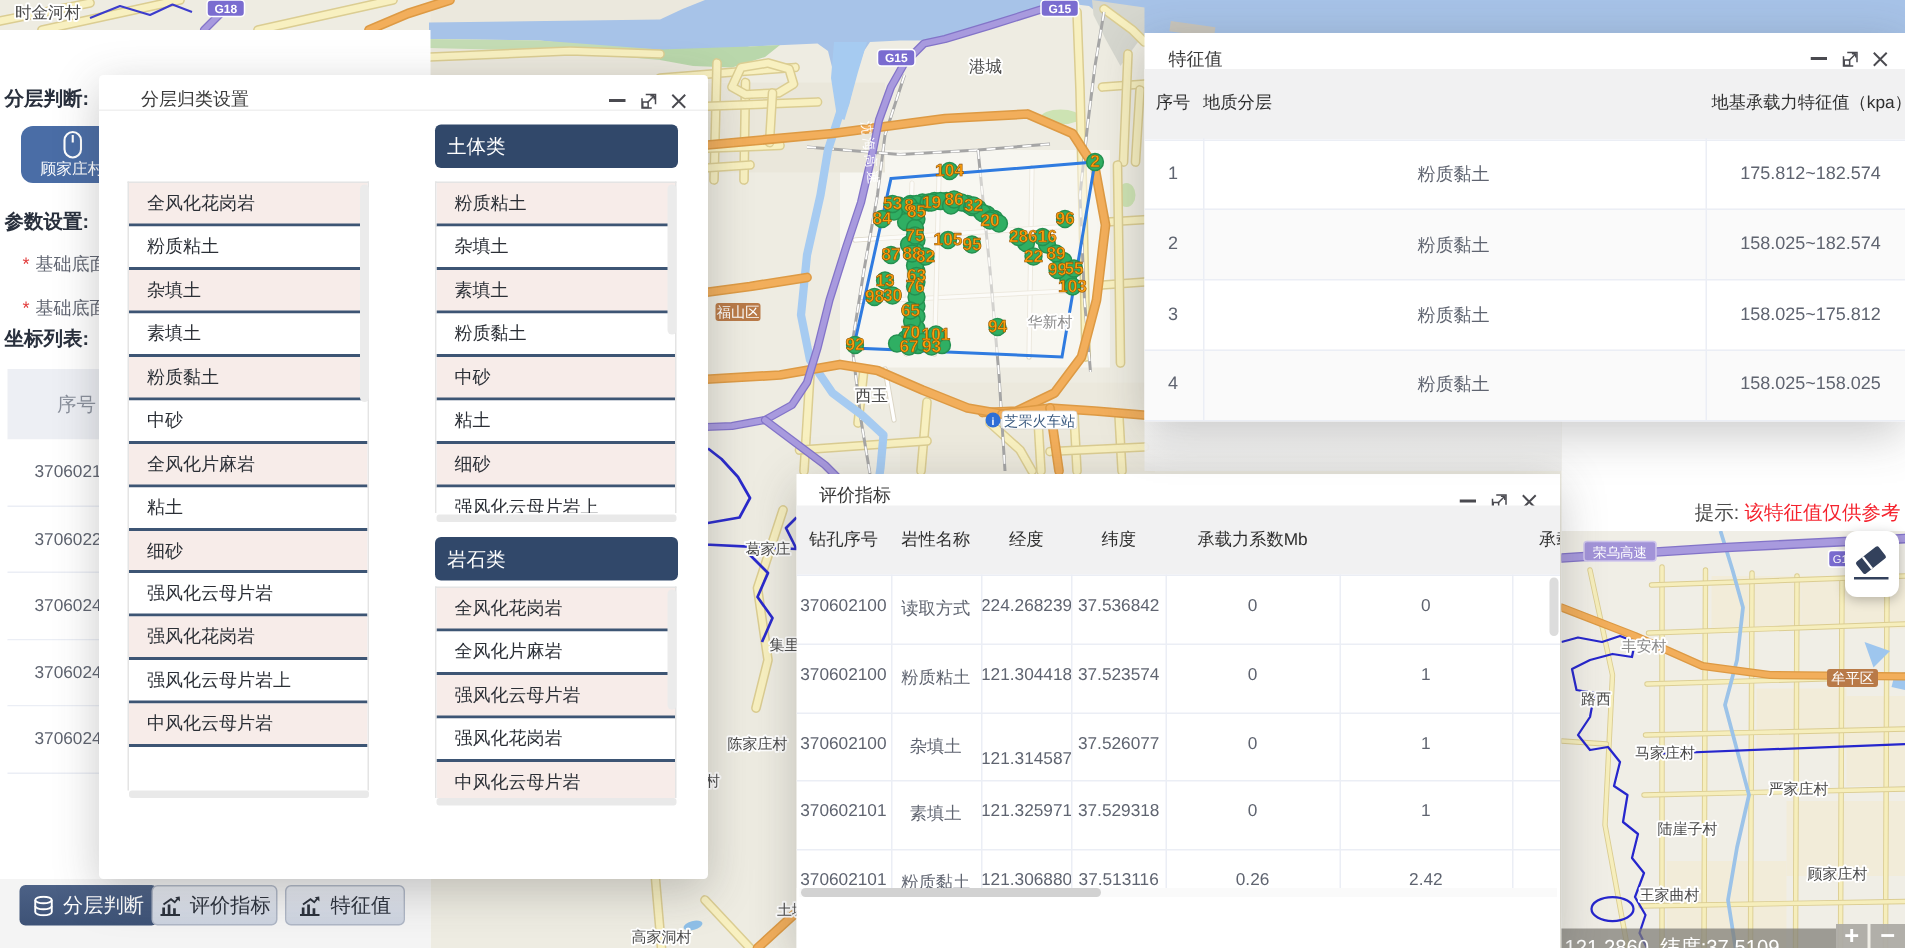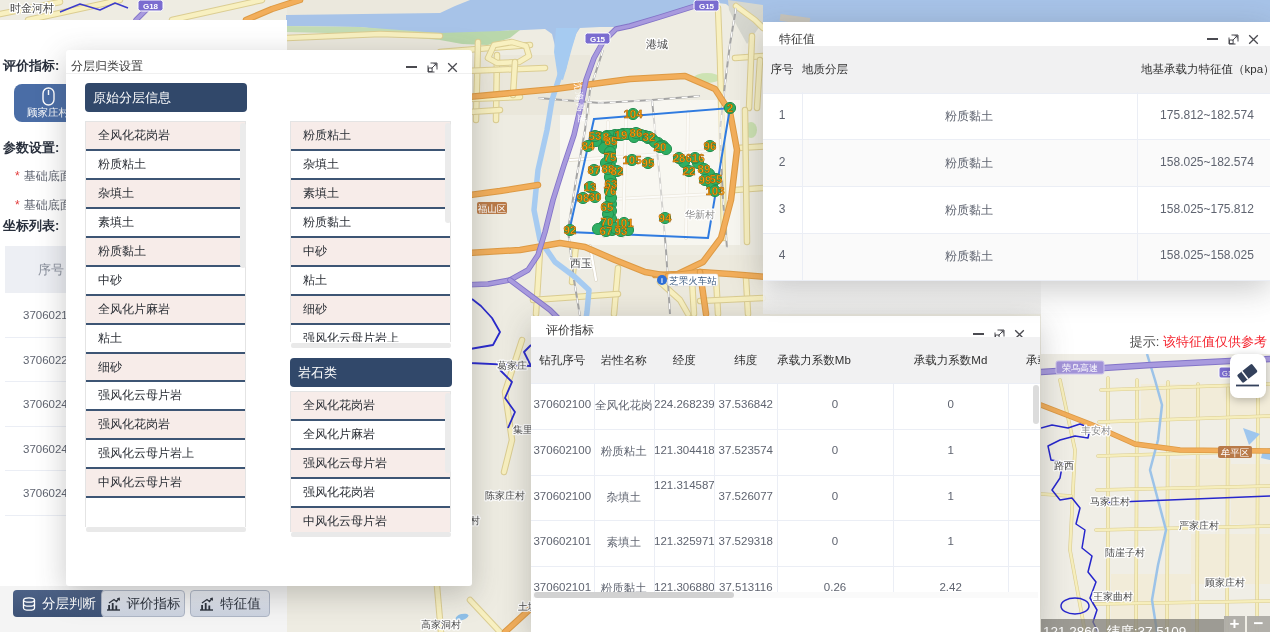--- a/index.html
+++ b/index.html
@@ -395,21 +395,21 @@
           <line x1="2" y1="23.5" x2="25" y2="23.5" stroke="#33415c" stroke-width="1.8"></line>
         </svg>
       </div>
       <div id="coordbar"></div>
       <div id="coordtxt">121.2860, 纬度:37.5109</div>
       <div class="zbtn" style="left:183px">+</div>
       <div class="zbtn" style="left:206px;width:23px">−</div>
     </div>
 <div class="abs" id="shadowband"></div>
 <div class="abs" id="lpanel">
-<div class="lbl" style="left:3px;top:37px">评价指标:</div>
+<div class="lbl" style="left:3px;top:37px">分层判断:</div>
 <div id="mousebtn">
         <svg style="position:absolute;left:28px;top:3px" width="13" height="19" viewBox="0 0 13 19">
           <rect x="1" y="1" width="11" height="17" rx="5.5" fill="none" stroke="#fff" stroke-width="1.4"></rect>
           <line x1="6.5" y1="3" x2="6.5" y2="8" stroke="#fff" stroke-width="1.4"></line>
         </svg>
         <div class="mtxt">顾家庄村</div>
       </div>
 <div class="lbl" style="left:3px;top:119px">参数设置:</div>
 <div class="flbl" style="left:15px;top:148px"><span class="star">*</span>基础底面的宽度</div>
 <div class="flbl" style="left:15px;top:177px"><span class="star">*</span>基础底面的深度</div>
@@ -460,42 +460,41 @@
         </svg>
         <svg width="11" height="11" viewBox="0 0 11 11">
           <path d="M1.2,1.2 L9.8,9.8 M9.8,1.2 L1.2,9.8" stroke="#4a4a50" stroke-width="1.3"></path>
         </svg>
       </div>
 <div style="position:absolute;left:0;top:20.5px;width:509px;height:46.5px;background:#f1f1f2"></div>
 <div class="thead" style="left:0px;top:20.5px;width:62.5px;text-align:center;line-height:46px">钻孔序号</div>
 <div class="thead" style="left:62.5px;top:20.5px;width:60.5px;text-align:center;line-height:46px">岩性名称</div>
 <div class="thead" style="left:123px;top:20.5px;width:60.30000000000001px;text-align:center;line-height:46px">经度</div>
 <div class="thead" style="left:183.3px;top:20.5px;width:63.0px;text-align:center;line-height:46px">纬度</div>
-<div class="thead" style="left:246.3px;top:20.5px;width:115.5px;line-height:46px">承载力系数Mb</div>
-<div class="thead" style="left:361.8px;top:20.5px;width:115.59999999999997px;text-align:center;line-height:46px">承载力系数Md</div>
+<div class="thead" style="left:246.3px;top:20.5px;width:115.5px;text-align:center;line-height:46px">承载力系数Mb</div>
 <div class="thead" style="left:495px;top:20.5px;line-height:46px">承载力系数Es</div>
 <div class="tcell" style="left:0px;top:82.0px;width:62.5px">370602100</div>
-<div class="tcell" style="left:62.5px;top:82.0px;width:60.5px">全风化花岗</div>
+<div class="tcell" style="left:62.5px;top:82.0px;width:60.5px">读取方式</div>
 <div class="tcell" style="left:123px;top:82.0px;width:60.30000000000001px">224.268239</div>
 <div class="tcell" style="left:183.3px;top:82.0px;width:63.0px">37.536842</div>
 <div class="tcell" style="left:246.3px;top:82.0px;width:115.5px">0</div>
 <div class="tcell" style="left:361.8px;top:82.0px;width:115.59999999999997px">0</div>
 <div class="tcell" style="left:477.4px;top:82.0px;width:31.600000000000023px"></div>
 <div class="hline" style="left:0;top:67.0px;width:509px"></div>
 <div class="tcell" style="left:0px;top:127.8px;width:62.5px">370602100</div>
 <div class="tcell" style="left:62.5px;top:127.8px;width:60.5px">粉质粘土</div>
 <div class="tcell" style="left:123px;top:127.8px;width:60.30000000000001px">121.304418</div>
 <div class="tcell" style="left:183.3px;top:127.8px;width:63.0px">37.523574</div>
 <div class="tcell" style="left:246.3px;top:127.8px;width:115.5px">0</div>
 <div class="tcell" style="left:361.8px;top:127.8px;width:115.59999999999997px">1</div>
 <div class="tcell" style="left:477.4px;top:127.8px;width:31.600000000000023px"></div>
 <div class="hline" style="left:0;top:112.8px;width:509px"></div>
 <div class="tcell" style="left:0px;top:173.6px;width:62.5px">370602100</div>
 <div class="tcell" style="left:62.5px;top:173.6px;width:60.5px">杂填土</div>
-<div class="tcell" style="left:123px;top:163px;width:60.30000000000001px">121.314587</div>
+<div class="tcell" style="left:123px;top:184px;width:60.30000000000001px">121.314587</div>
 <div class="tcell" style="left:183.3px;top:173.6px;width:63.0px">37.526077</div>
 <div class="tcell" style="left:246.3px;top:173.6px;width:115.5px">0</div>
 <div class="tcell" style="left:361.8px;top:173.6px;width:115.59999999999997px">1</div>
 <div class="tcell" style="left:477.4px;top:173.6px;width:31.600000000000023px"></div>
 <div class="hline" style="left:0;top:158.6px;width:509px"></div>
 <div class="tcell" style="left:0px;top:219.39999999999998px;width:62.5px">370602101</div>
 <div class="tcell" style="left:62.5px;top:219.39999999999998px;width:60.5px">素填土</div>
 <div class="tcell" style="left:123px;top:219.39999999999998px;width:60.30000000000001px">121.325971</div>
 <div class="tcell" style="left:183.3px;top:219.39999999999998px;width:63.0px">37.529318</div>
 <div class="tcell" style="left:246.3px;top:219.39999999999998px;width:115.5px">0</div>
@@ -515,54 +514,54 @@
 <div class="vline" style="left:183.3px;top:67px;height:209px"></div>
 <div class="vline" style="left:246.3px;top:67px;height:209px"></div>
 <div class="vline" style="left:361.8px;top:67px;height:209px"></div>
 <div class="vline" style="left:477.4px;top:67px;height:209px"></div>
 <div style="position:absolute;left:0;top:276px;width:509px;height:40px;background:#fff"></div>
 <div style="position:absolute;left:2px;top:276px;width:505px;height:6px;background:#fafafa"></div>
 <div style="position:absolute;left:3px;top:276px;width:200px;height:6px;border-radius:3px;background:#d2d2d2"></div>
 <div style="position:absolute;left:502px;top:69px;width:6px;height:39px;border-radius:3px;background:#dcdcdc"></div>
 </div>
 <div class="dlg" id="dfc">
-<div class="dtitle" style="left:5px;top:8px">分层归类设置</div>
+<div class="dtitle" style="left:28px;top:8px">分层归类设置</div>
 <div class="dctl" style="right:14px;top:6px">
         <svg width="12" height="10" viewBox="0 0 12 10">
           <rect x="0" y="4" width="11" height="2" fill="#4a4a50"></rect>
         </svg>
         <svg width="11" height="11" viewBox="0 0 11 11">
           <path d="M1,3.5 L1,10 L7.5,10" fill="none" stroke="#4a4a50" stroke-width="1.0"></path>
           <rect x="1.5" y="6" width="3.6" height="3.6" fill="none" stroke="#4a4a50" stroke-width="1.0"></rect>
           <path d="M3.5,1 L10,1 L10,7.5" fill="none" stroke="#4a4a50" stroke-width="1.0"></path>
           <path d="M4.5,6.5 L9.2,1.8 M9.2,1.8 L6.6,1.8 M9.2,1.8 L9.2,4.4" fill="none" stroke="#4a4a50" stroke-width="1.0"></path>
         </svg>
         <svg width="11" height="11" viewBox="0 0 11 11">
           <path d="M1.2,1.2 L9.8,9.8 M9.8,1.2 L1.2,9.8" stroke="#4a4a50" stroke-width="1.3"></path>
         </svg>
       </div>
 <div class="hline" style="left:0;top:23px;width:406px;background:#f0f0f0"></div>
-<div class="colhead" style="left:19px;top:33px">原始分层信息</div>
 <div class="lst" style="left:19px;top:71px;height:405.5px">
         <div class="li odd">全风化花岗岩</div>
         <div class="li">粉质粘土</div>
         <div class="li odd">杂填土</div>
         <div class="li">素填土</div>
         <div class="li odd">粉质黏土</div>
         <div class="li">中砂</div>
         <div class="li odd">全风化片麻岩</div>
         <div class="li">粘土</div>
         <div class="li odd">细砂</div>
         <div class="li">强风化云母片岩</div>
         <div class="li odd">强风化花岗岩</div>
         <div class="li">强风化云母片岩上</div>
         <div class="li odd">中风化云母片岩</div>
       </div>
 <div class="sbv" style="left:174px;top:73px;height:145px"></div>
 <div class="sbh" style="left:20px;top:477px;width:160px"></div>
+<div class="colhead" style="left:224px;top:33px">土体类</div>
 <div class="lst" style="left:224px;top:71px;height:221px">
         <div class="li odd">粉质粘土</div>
         <div class="li">杂填土</div>
         <div class="li odd">素填土</div>
         <div class="li">粉质黏土</div>
         <div class="li odd">中砂</div>
         <div class="li">粘土</div>
         <div class="li odd">细砂</div>
         <div class="li">强风化云母片岩上</div>
       </div>

